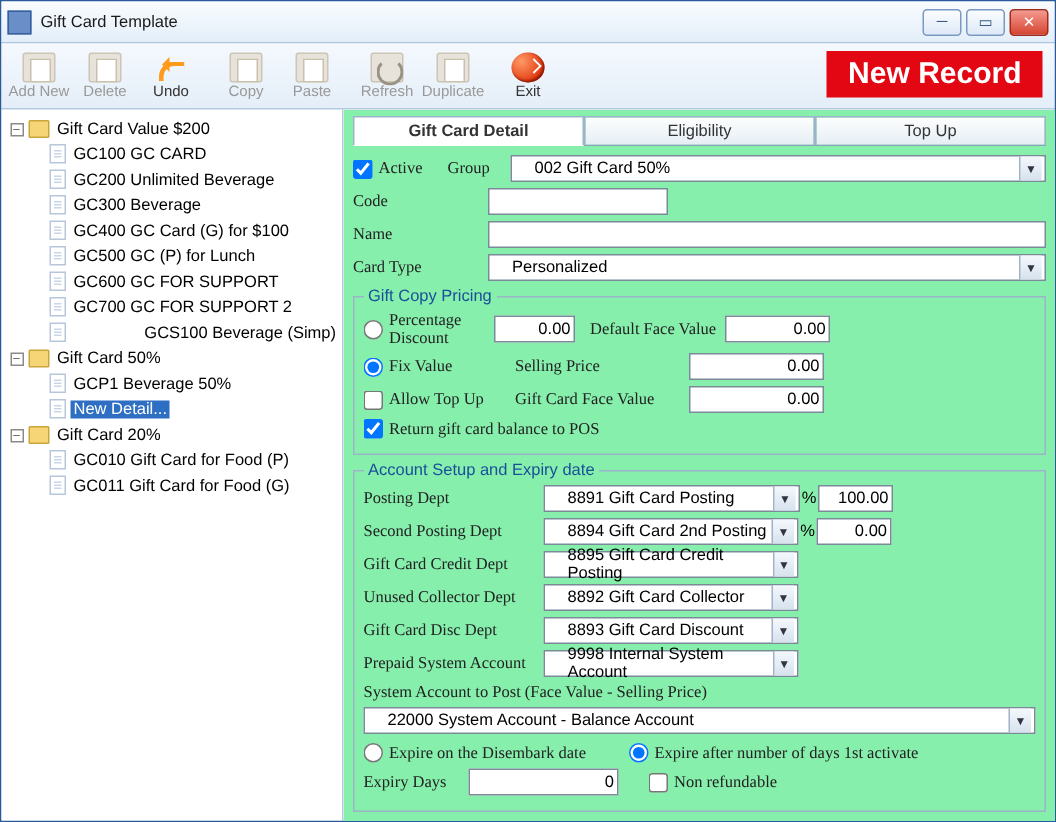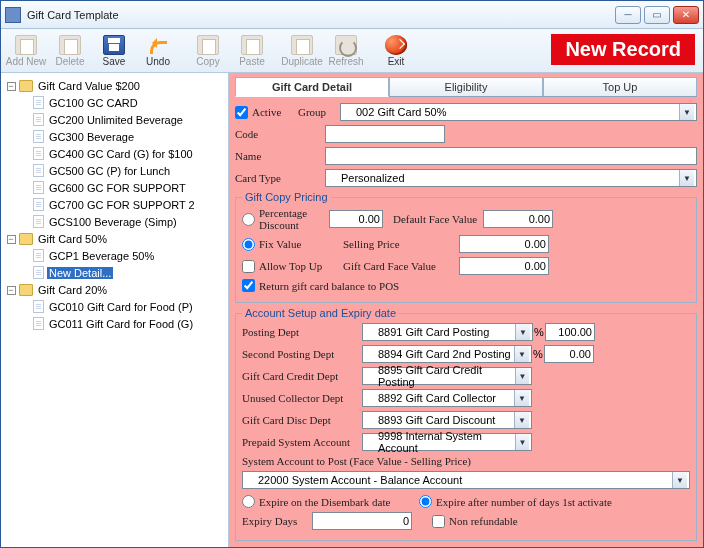--- a/index.html
+++ b/index.html
@@ -31,21 +31,21 @@
 .body { flex:1; display:flex; min-height:0; }
 .tree { width: 228px; border-right:1px solid #b3c9de; overflow:auto; padding:4px 2px; background:#fff; }
 .tnode { display:flex; align-items:center; height:17px; white-space:nowrap; }
 .tw { width:16px; text-align:center; color:#6a6a6a; font-size:9px; cursor:pointer; }
 .tw .box { display:inline-block; width:9px; height:9px; border:1px solid #8a8a8a; line-height:7px; text-align:center; font-size:9px; }
 .tfolder { width:14px; height:12px; background:#f6d577; border:1px solid #c9a63b; margin-right:3px; border-radius:1px; }
 .tdoc { width:11px; height:13px; background:#fff; border:1px solid #b7c6db; margin-right:3px; position:relative; }
 .tdoc::after { content:""; position:absolute; top:3px; left:2px; right:2px; height:1px; background:#c9d6e9; box-shadow:0 2px 0 #c9d6e9,0 4px 0 #c9d6e9; }
 .tlabel { padding:0 2px; }
 .tlabel.sel { background:#2f6fc3; color:#fff; }
-.pane { flex:1; overflow:auto; padding:4px 6px 8px 6px; background:#fca5a5; }
+.pane { flex:1; overflow:auto; padding:4px 6px 8px 6px; background:#86efac; }
 .tabs { display:flex; border-bottom:1px solid #8aa2bc; margin-bottom:6px; }
 .tab { flex:1; text-align:center; padding:3px 0; border:1px solid #9db3ca; border-bottom:none; background:linear-gradient(#fdfefe,#e6eef5); color:#333; cursor:pointer; }
 .tab.active { background:#fff; font-weight:bold; border-bottom:1px solid #fff; margin-bottom:-1px; }
 .row { display:flex; align-items:center; margin-bottom:4px; }
 .lbl { color:#222;font-family:Liberation Serif, serif; }
 input[type=text].fld, .combo { height:18px; border:1px solid #7a8a99; padding:0 2px; background:#fff; font-size:11px; }
 .combo { display:flex; align-items:center; justify-content:space-between; padding-left:15px; }
 .cbtn { width:15px; height:16px; background:linear-gradient(#f4f8fc,#d7e2ee); border-left:1px solid #9fb2c6; display:flex; align-items:center; justify-content:center; font-size:8px; color:#334; }
 .num { text-align:right; padding-right:3px; }
 fieldset { border:1px solid #9db3ca; margin:4px 0; padding:4px 6px 6px 6px; }
@@ -70,44 +70,40 @@
   <div class="toolbar">
     <div class="tbtn disabled">
         <div class="ti i-addnew"></div>
         <div class="tl">Add New</div>
       </div>
     <div class="tbtn disabled">
         <div class="ti i-delete"></div>
         <div class="tl">Delete</div>
       </div>
     <div class="tbtn">
-        <div class="ti i-save"></div>
-        <div class="tl">Save</div>
-      </div>
-    <div class="tbtn">
         <div class="ti i-undo"></div>
         <div class="tl">Undo</div>
       </div>
     <div style="width:6px"></div>
     <div class="tbtn disabled">
         <div class="ti i-copy"></div>
         <div class="tl">Copy</div>
       </div>
     <div class="tbtn disabled">
         <div class="ti i-paste"></div>
         <div class="tl">Paste</div>
       </div>
     <div style="width:6px"></div>
     <div class="tbtn disabled">
+        <div class="ti i-refresh"></div>
+        <div class="tl">Refresh</div>
+      </div>
+    <div class="tbtn disabled">
         <div class="ti i-dup"></div>
         <div class="tl">Duplicate</div>
-      </div>
-    <div class="tbtn disabled">
-        <div class="ti i-refresh"></div>
-        <div class="tl">Refresh</div>
       </div>
     <div style="width:6px"></div>
     <div class="tbtn">
         <div class="ti i-exit"></div>
         <div class="tl">Exit</div>
       </div>
     <div class="badge">New Record</div>
   </div>
 
   <div class="body">
@@ -139,21 +135,21 @@
             <span class="tlabel">GC500 GC (P) for Lunch</span>
           </div>
           <div class="tnode" style="padding-left: 30px;">
             <span class="tdoc"></span>
             <span class="tlabel">GC600 GC FOR SUPPORT</span>
           </div>
           <div class="tnode" style="padding-left: 30px;">
             <span class="tdoc"></span>
             <span class="tlabel">GC700 GC FOR SUPPORT 2</span>
           </div>
-          <div class="tnode" style="padding-left: 30px;">
+          <div class="tnode" style="padding-left: 30px; justify-content: space-between;">
             <span class="tdoc"></span>
             <span class="tlabel">GCS100 Beverage (Simp)</span>
           </div>
         </div>
       <div class="tnode">
           <span class="tw"><span class="box">−</span></span>
           <span class="tfolder"></span>
           <span class="tlabel">Gift Card 50%</span>
         </div>
       <div id="tree-n1c">

